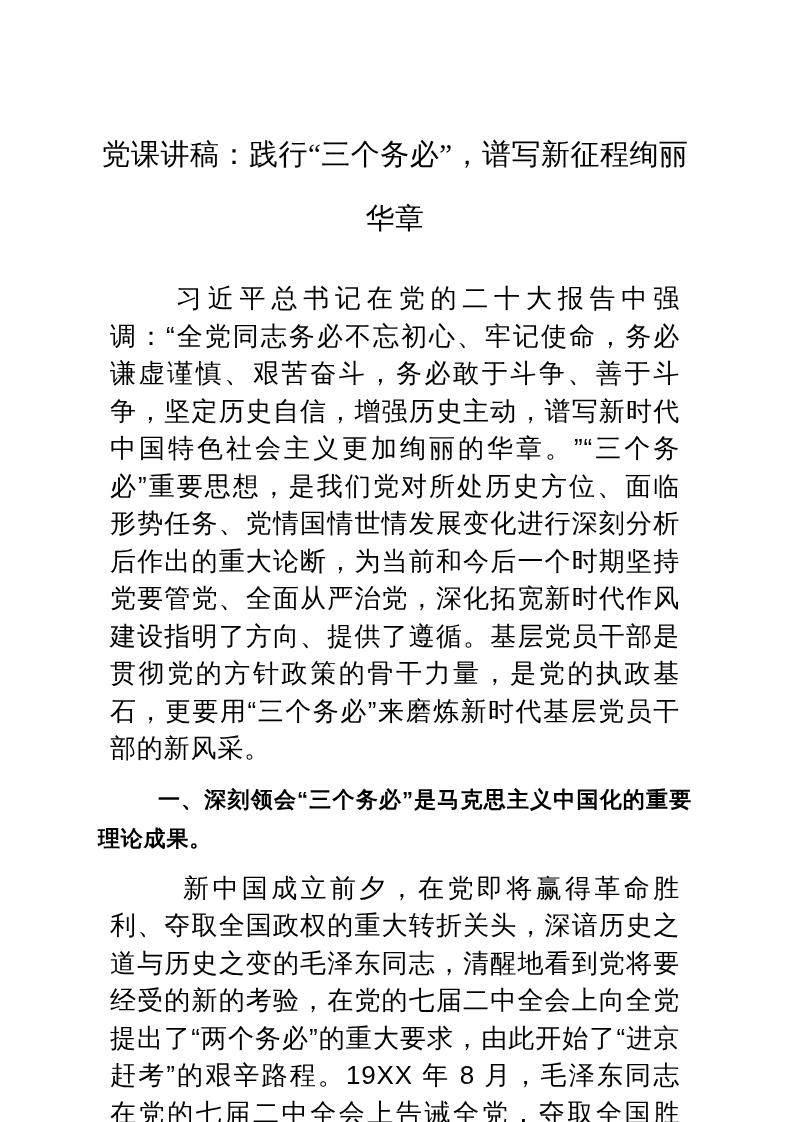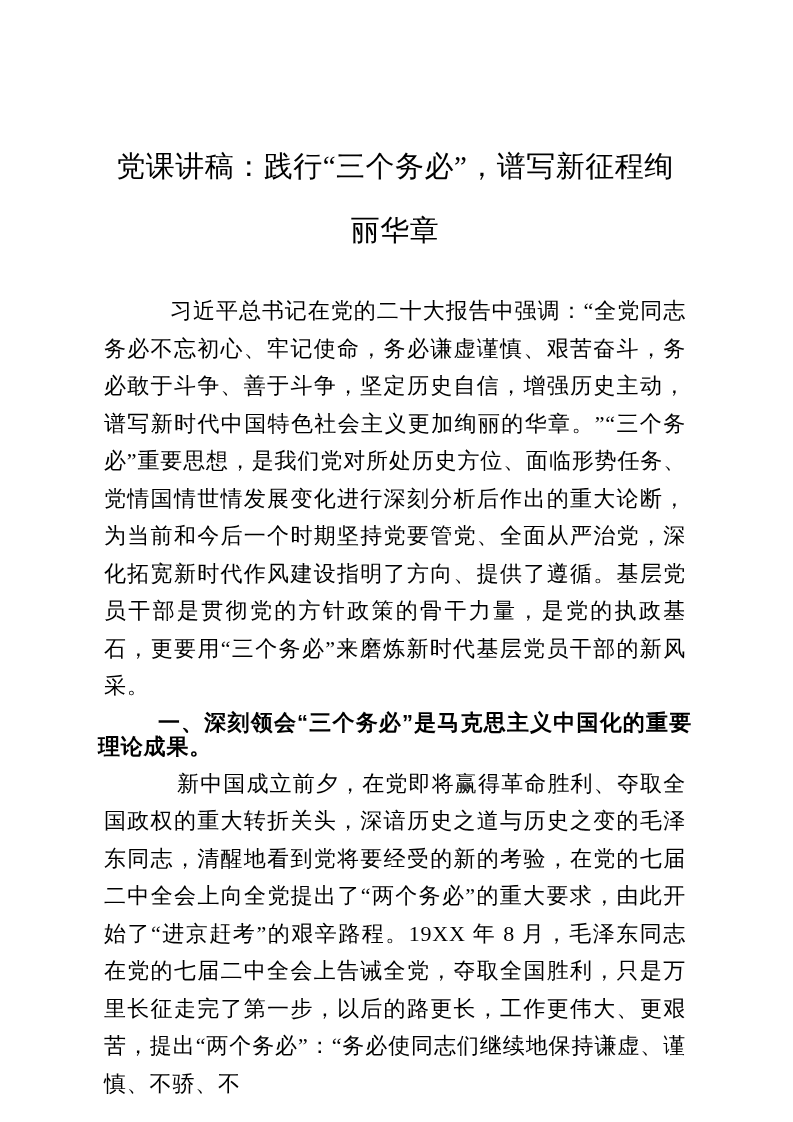--- a/index.html
+++ b/index.html
@@ -17,47 +17,47 @@
     font-family: "Liberation Serif", "DejaVu Serif", serif;
   }
   .doc-content {
     position: absolute;
     left: 98px;
     top: 0;
     width: 594px;
     padding-top: 122px;
   }
   .doc-title {
-    margin: 12px;
+    margin: 0;
     font-size: 29px;
     line-height: 64px;
     font-weight: 400;
     text-align: center;
     letter-spacing: 0.5px;
     font-family: "Liberation Serif", "DejaVu Serif", serif;
   }
   .para {
-    margin: 6px;
-    font-size: 22px;
+    margin: 12px;
+    font-size: 26px;
     line-height: 37.5px;
     letter-spacing: 0.8px;
     text-align: justify;
-    font-family: Liberation Serif, serif;
+    font-family: Liberation Sans, sans-serif;
   }
   .para-intro {
     margin-top: 30px;
     text-indent: 66px;
   }
   .para-body {
     text-indent: 73px;
   }
   .section-heading {
     margin: 0;
     font-size: 22px;
-    line-height: 24px;
+    line-height: 39px;
     letter-spacing: 0.8px;
     font-weight: 700;
     text-align: justify;
     text-indent: 60px;
     font-family: "Liberation Sans", "DejaVu Sans", sans-serif;
   }
 </style>
 </head>
 <body>
 

